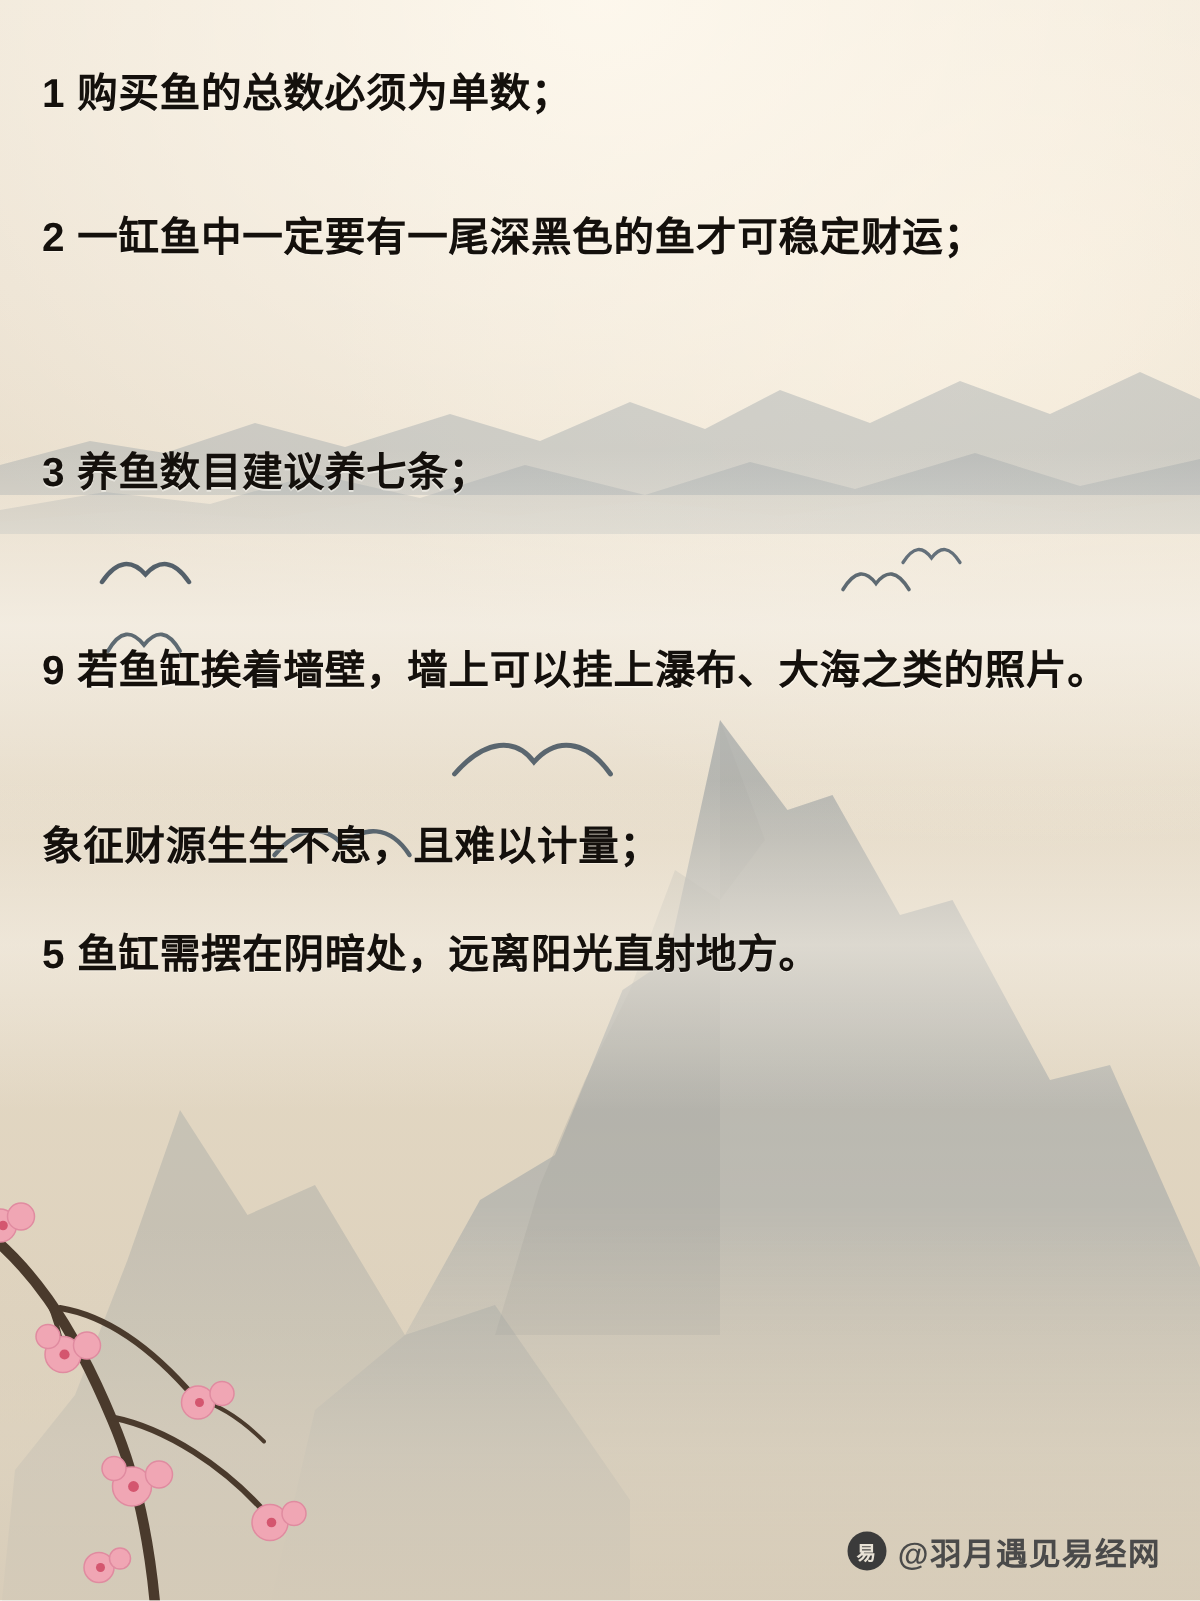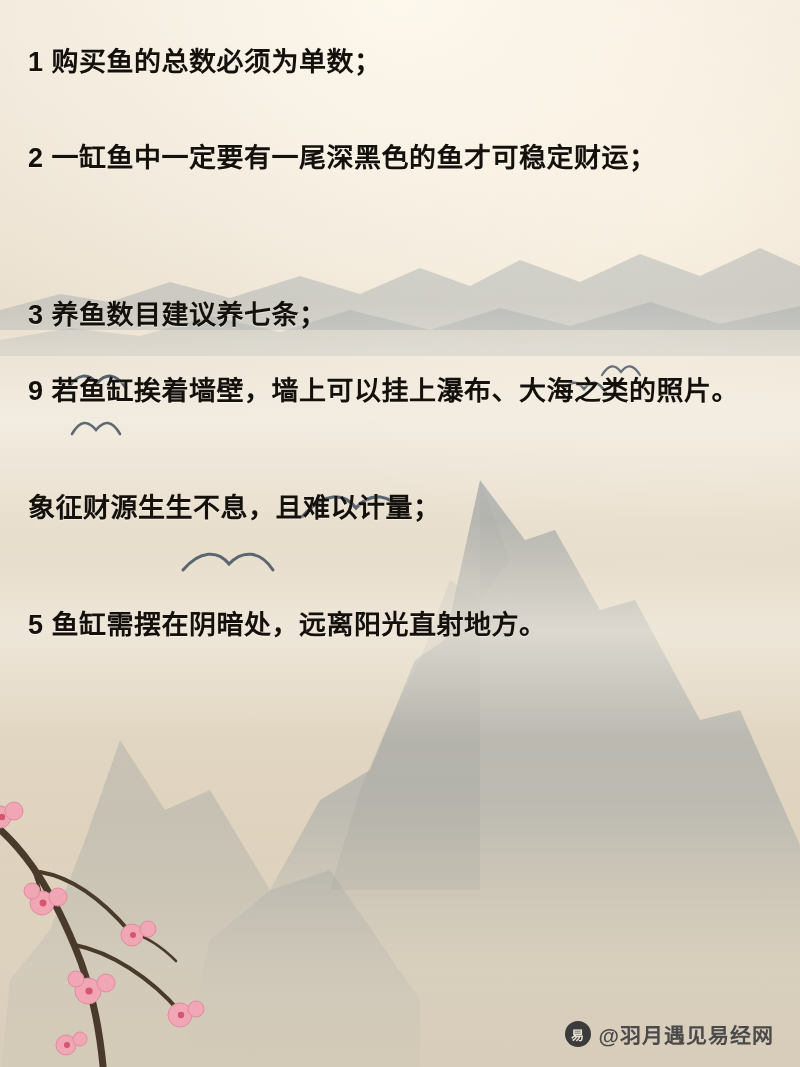--- a/index.html
+++ b/index.html
@@ -98,23 +98,23 @@
   .line {
     color: #14100c;
     font-size: 27px;
     font-weight: 700;
     line-height: 1.35;
     letter-spacing: 0.5px;
     text-shadow: 0 1px 0 rgba(255,253,247,0.5);
   }
   .gap-1 { margin-bottom: 60px; }
   .gap-2 { margin-bottom: 120px; }
-  .gap-3 { margin-bottom: 40px; }
+  .gap-3 { margin-bottom: 96px; }
   .gap-4 { margin-bottom: 80px; }
-  .gap-5 { margin-bottom: 81px; }
+  .gap-5 { margin-bottom: 36px; }
 
   
   .watermark {
     position: absolute;
     right: 26px;
     bottom: 18px;
     display: flex;
     align-items: center;
     gap: 8px;
     z-index: 6;

